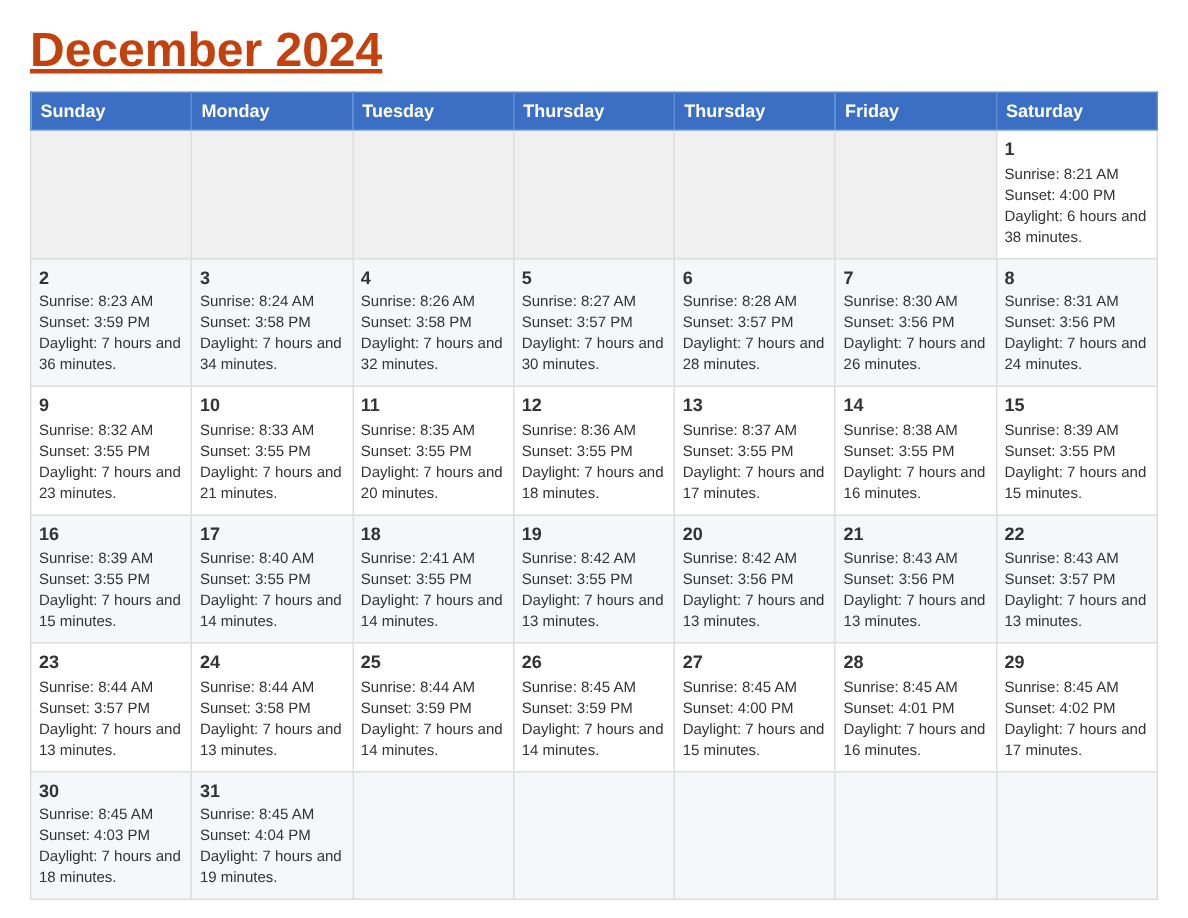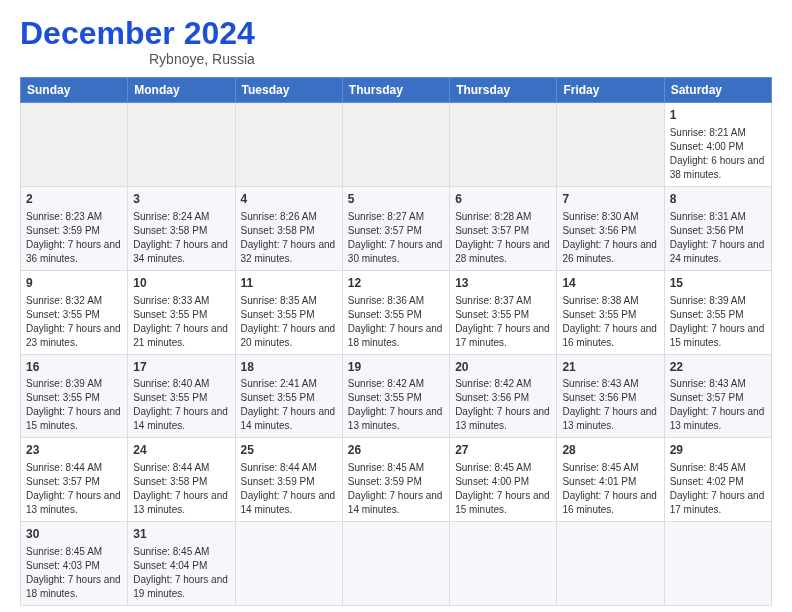--- a/index.html
+++ b/index.html
@@ -38,22 +38,23 @@
     .logo-icon {
       width: 32px;
       height: 32px;
     }
     .title-block {
       text-align: right;
     }
     .calendar-title {
       font-size: 32px;
       font-weight: bold;
-      color: #1d4ed8;
+      color: #c2410c;
       line-height: 1.1;
+      text-decoration: underline;
     }
     .calendar-subtitle {
       font-size: 14px;
       color: #555;
     }
     .calendar {
       flex: 1;
       border: 1px solid #ccc;
       border-collapse: collapse;
       width: 100%;
@@ -91,21 +92,20 @@
       margin-bottom: 2px;
     }
   </style>
 </head>
 <body>
 
 <div class="page">
   <div class="header">
     <div class="title-block">
       <div class="calendar-title">December 2024</div>
-      <div class="calendar-subtitle">Rybnoye, Russia</div>
     </div>
   </div>
 
   <table class="calendar" id="cal-table">
     <thead id="cal-head">
         <tr>
           <th>Sunday</th>
           <th>Monday</th>
           <th>Tuesday</th>
           <th>Thursday</th>

